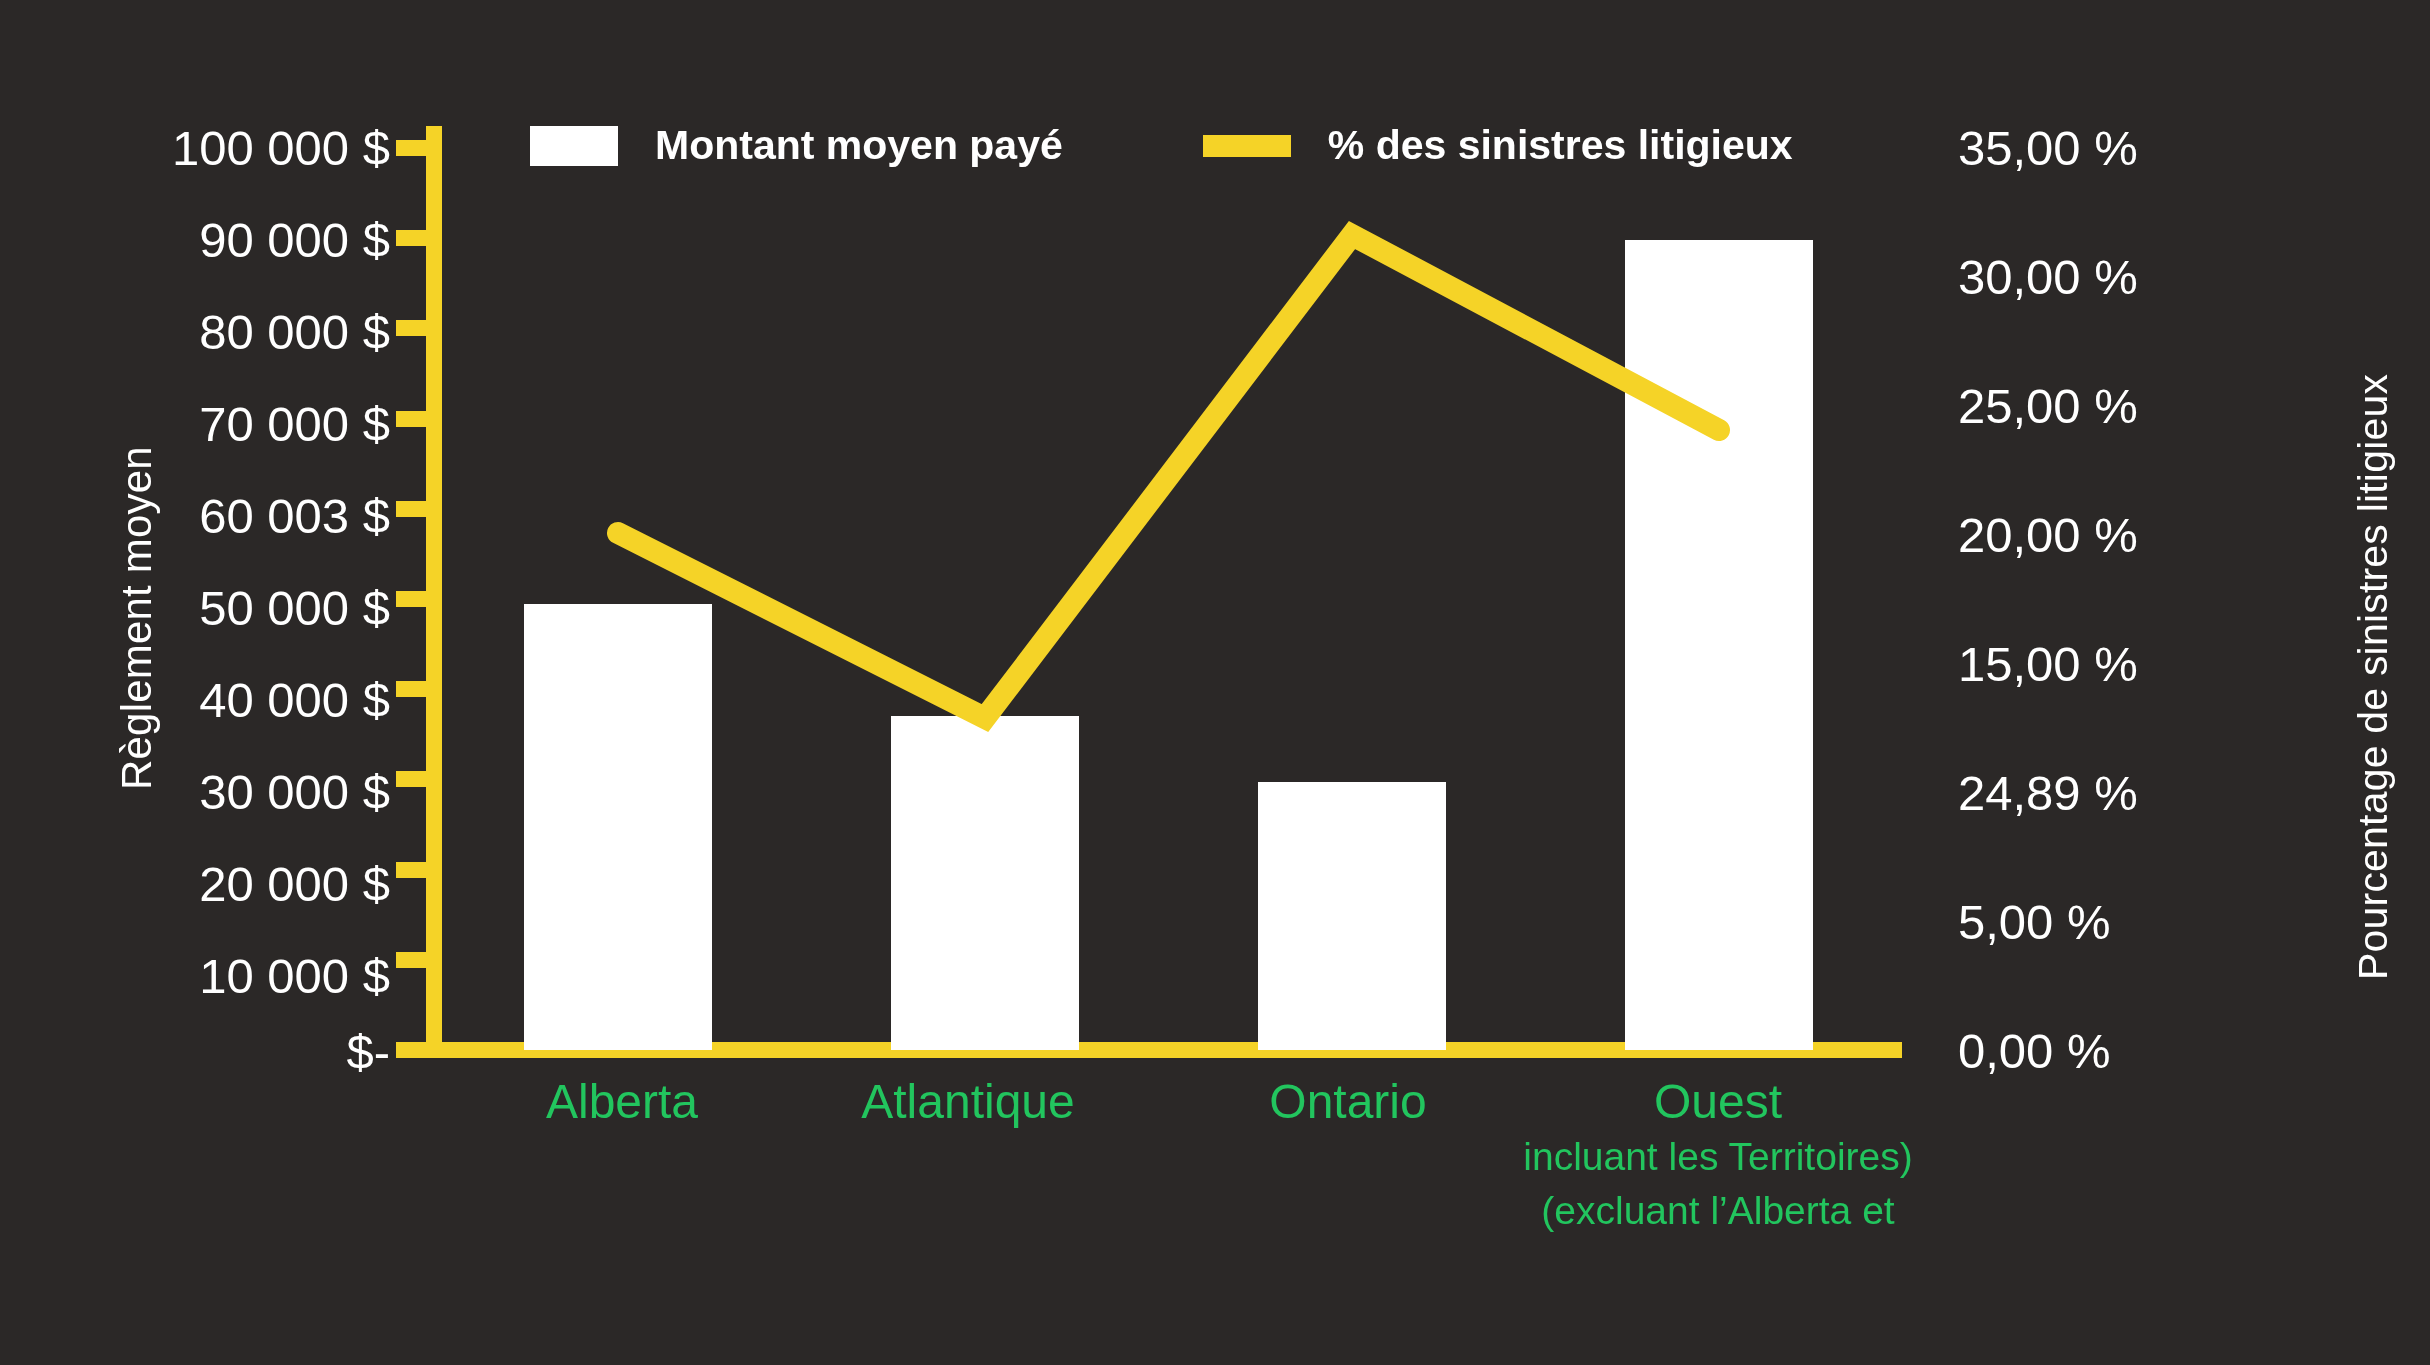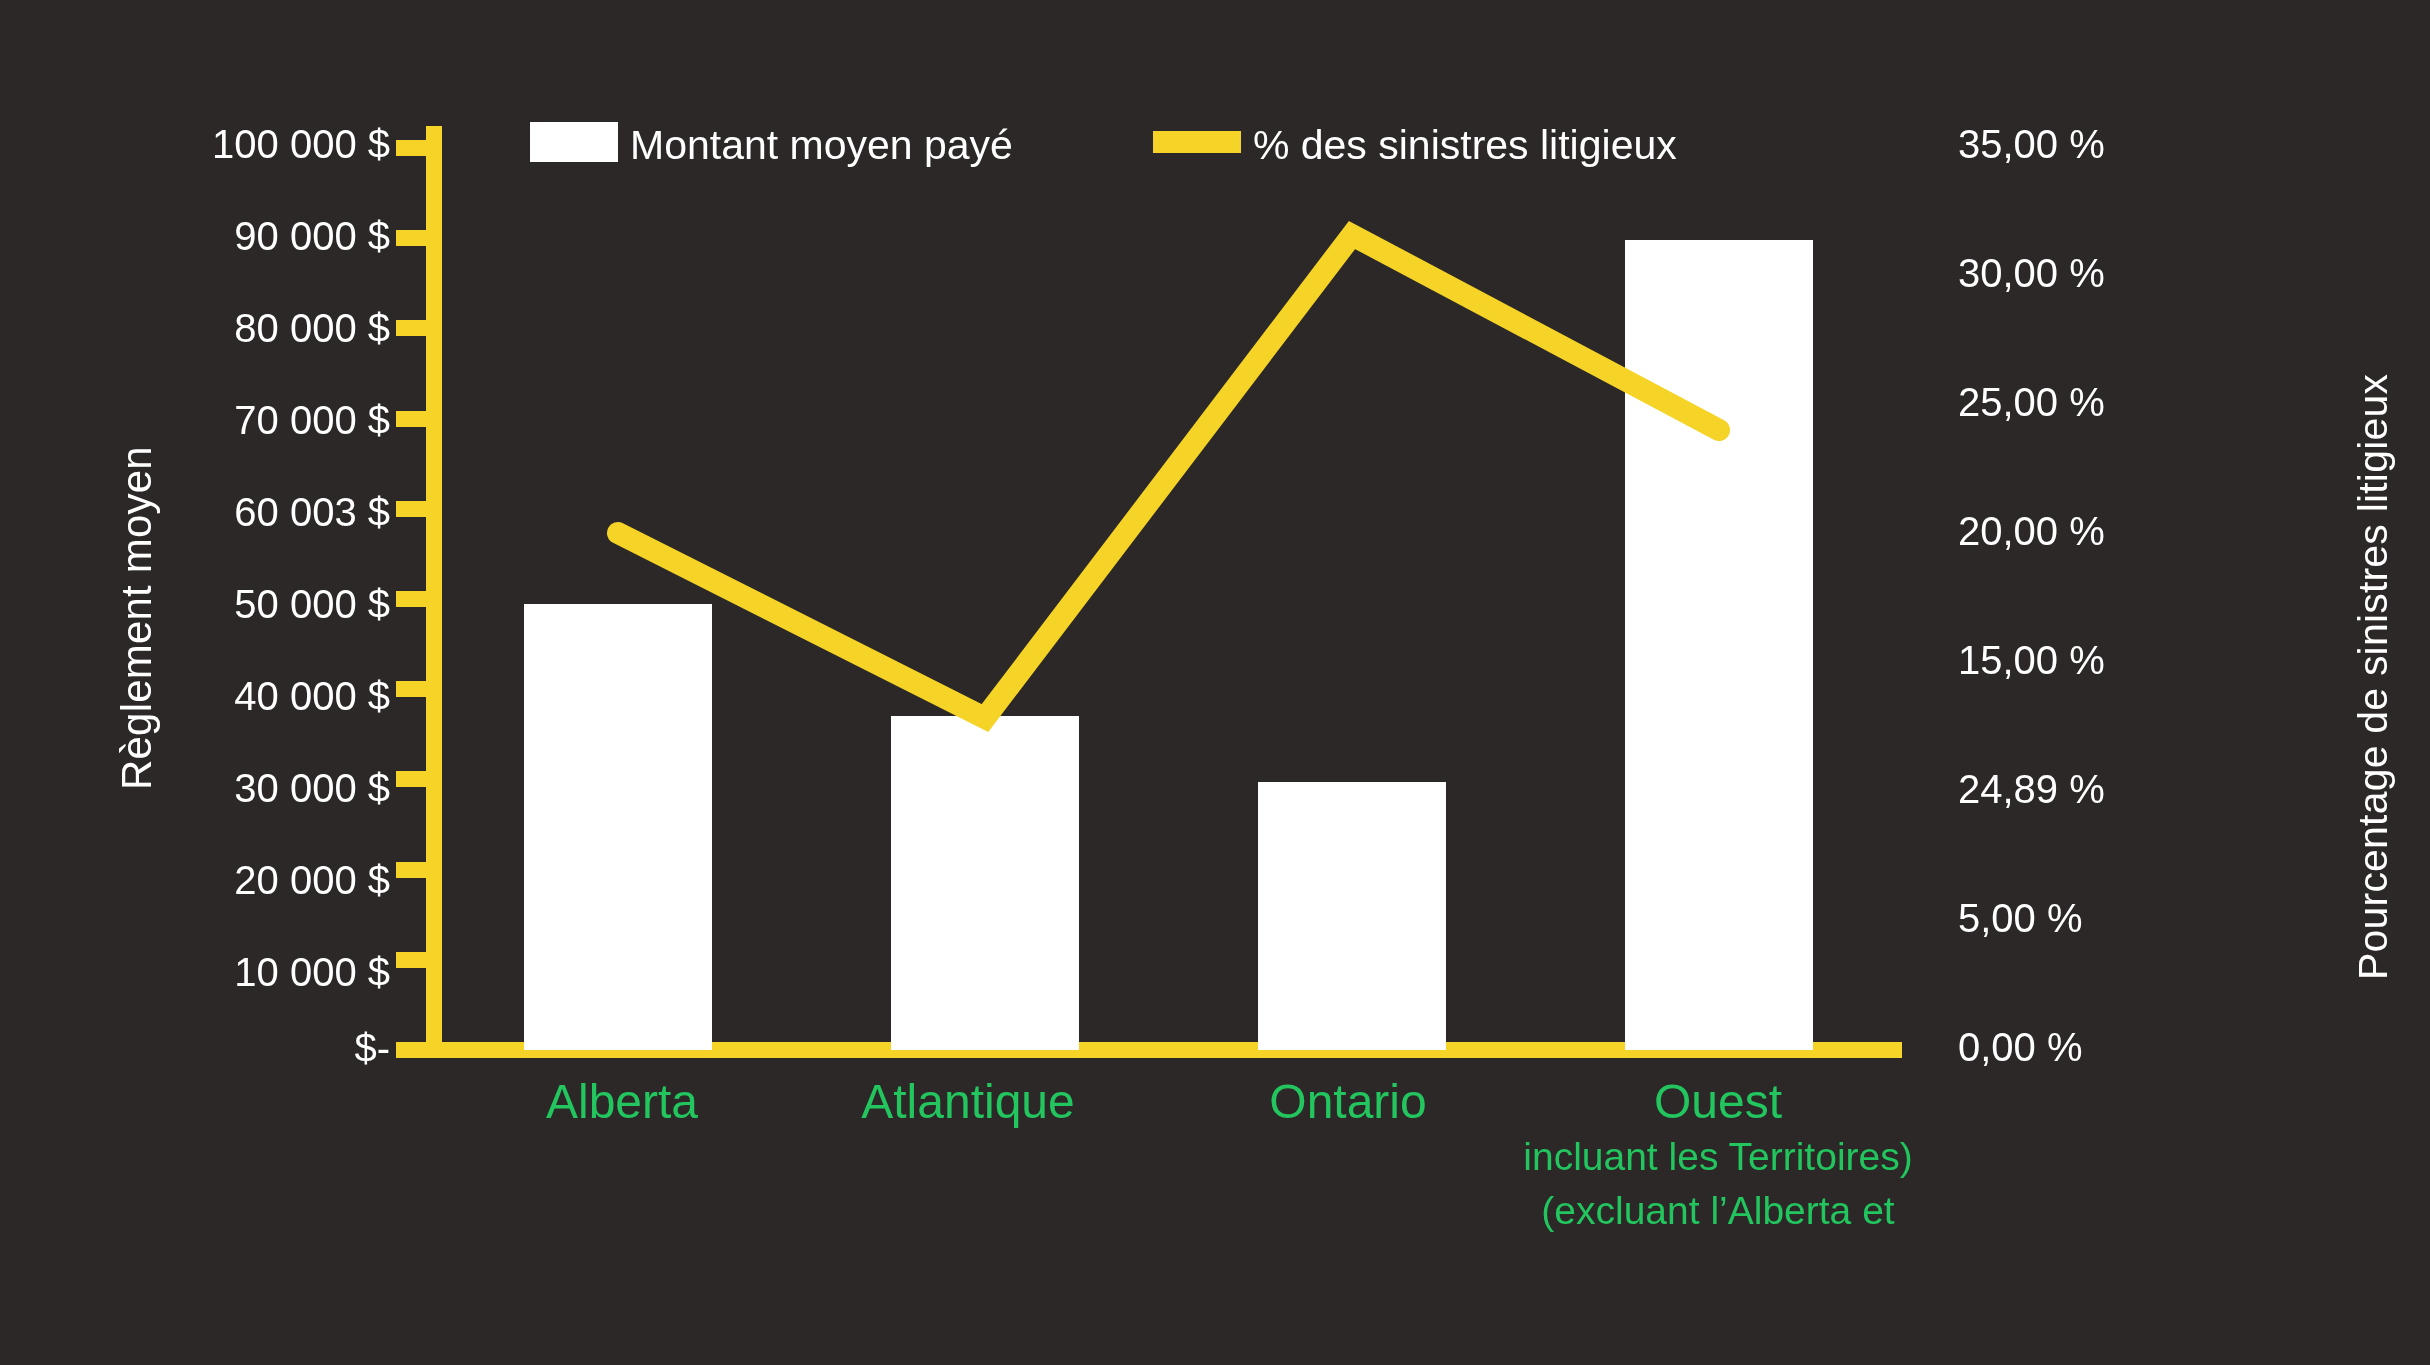--- a/index.html
+++ b/index.html
@@ -40,39 +40,41 @@
   
   #legend {
     position: absolute;
     left: 530px; top: 122px;
     display: flex;
     align-items: center;
     gap: 140px;
   }
   .legend-item {
     display: flex;
-    gap: 12px;
+    align-items: center;
+    gap: 37px;
+    font-weight: bold;
   }
   .legend-swatch {
     width: 88px; height: 40px;
     display: block;
   }
   .legend-swatch.bar-swatch { background: #ffffff; }
   .legend-swatch.line-swatch { background: #F5D327; height: 22px; margin: 9px 0; }
   .legend-label {
     color: #ffffff;
     font-size: 41px;
     white-space: nowrap;
   }
 
   
   .tick-label {
     position: absolute;
     color: #ffffff;
-    font-size: 40px;
+    font-size: 49px;
     white-space: nowrap;
     line-height: 1;
   }
   .tick-left  { right: 2040px; text-align: right; }
   .tick-right { left: 1958px; text-align: right; }
 
   
   #plot-svg {
     position: absolute;
     left: 0; top: 0;

